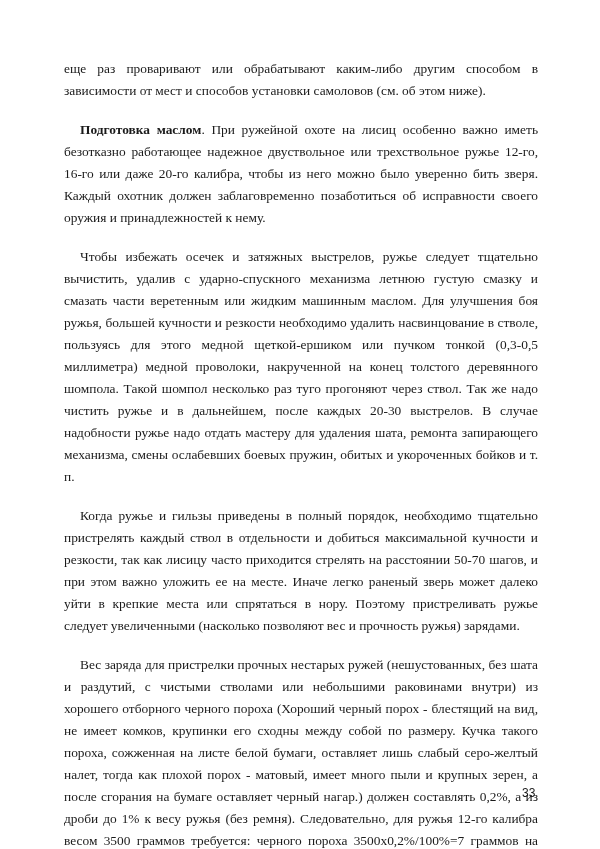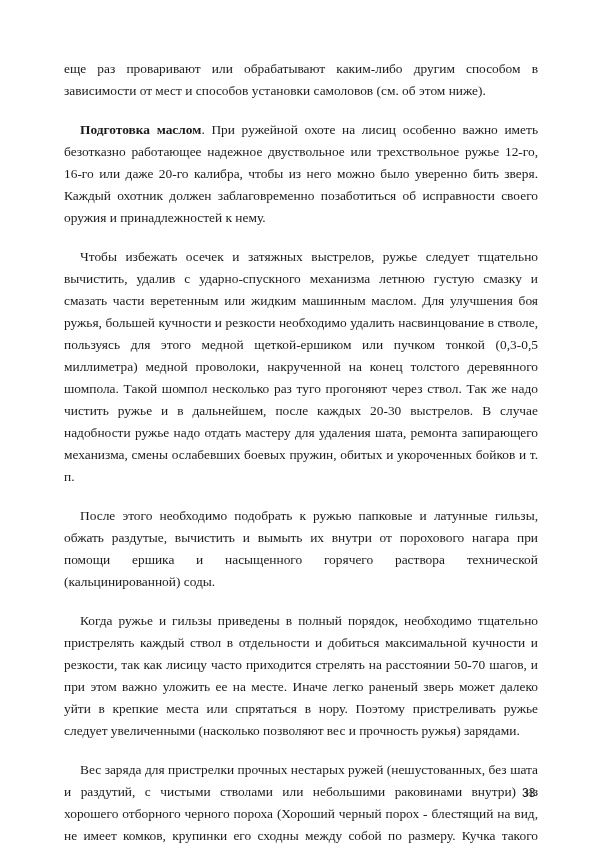--- a/index.html
+++ b/index.html
@@ -52,23 +52,20 @@
   <p class="para first">
     <span>еще раз проваривают или обрабатывают каким-либо другим способом в зависимости от мест и способов установки самоловов (см. об этом ниже).</span>
   </p>
   <p class="para">
     <b>Подготовка маслом</b><span>. При ружейной охоте на лисиц особенно важно иметь безотказно работающее надежное двуствольное или трехствольное ружье 12-го, 16-го или даже 20-го калибра, чтобы из него можно было уверенно бить зверя. Каждый охотник должен заблаговременно позаботиться об исправности своего оружия и принадлежностей к нему.</span>
   </p>
   <p class="para">
     <span>Чтобы избежать осечек и затяжных выстрелов, ружье следует тщательно вычистить, удалив с ударно-спускного механизма летнюю густую смазку и смазать части веретенным или жидким машинным маслом. Для улучшения боя ружья, большей кучности и резкости необходимо удалить насвинцование в стволе, пользуясь для этого медной щеткой-ершиком или пучком тонкой (0,3-0,5 миллиметра) медной проволоки, накрученной на конец толстого деревянного шомпола. Такой шомпол несколько раз туго прогоняют через ствол. Так же надо чистить ружье и в дальнейшем, после каждых 20-30 выстрелов. В случае надобности ружье надо отдать мастеру для удаления шата, ремонта запирающего механизма, смены ослабевших боевых пружин, обитых и укороченных бойков и т. п.</span>
   </p>
   <p class="para">
-    <span>После этого необходимо подобрать к ружью папковые и латунные гильзы, обжать раздутые, вычистить и вымыть их внутри от порохового нагара при помощи ершика и насыщенного горячего раствора технической (кальцинированной) соды.</span>
-  </p>
-  <p class="para">
     <span>Когда ружье и гильзы приведены в полный порядок, необходимо тщательно пристрелять каждый ствол в отдельности и добиться максимальной кучности и резкости, так как лисицу часто приходится стрелять на расстоянии 50-70 шагов, и при этом важно уложить ее на месте. Иначе легко раненый зверь может далеко уйти в крепкие места или спрятаться в нору. Поэтому пристреливать ружье следует увеличенными (насколько позволяют вес и прочность ружья) зарядами.</span>
   </p>
   <p class="para">
     <span>Вес заряда для пристрелки прочных нестарых ружей (нешустованных, без шата и раздутий, с чистыми стволами или небольшими раковинами внутри) из хорошего отборного черного пороха (Хороший черный порох - блестящий на вид, не имеет комков, крупинки его сходны между собой по размеру. Кучка такого пороха, сожженная на листе белой бумаги, оставляет лишь слабый серо-желтый налет, тогда как плохой порох - матовый, имеет много пыли и крупных зерен, а после сгорания на бумаге оставляет черный нагар.) должен составлять 0,2%, а из дроби до 1% к весу ружья (без ремня). Следовательно, для ружья 12-го калибра весом 3500 граммов требуется: черного пороха 3500х0,2%/100%=7 граммов на каждый заряд и дроби 3500х1%/100%=35 граммов.</span>
   </p>
   <p class="para">
     <span>Для ружья 20-го калибра весом 3000 граммов требуется на заряд черного пороха 3000х0,2%/100%=6 граммов и дроби 3000х1%/100%=30 граммов.</span>
   </p>
 
 </div>

